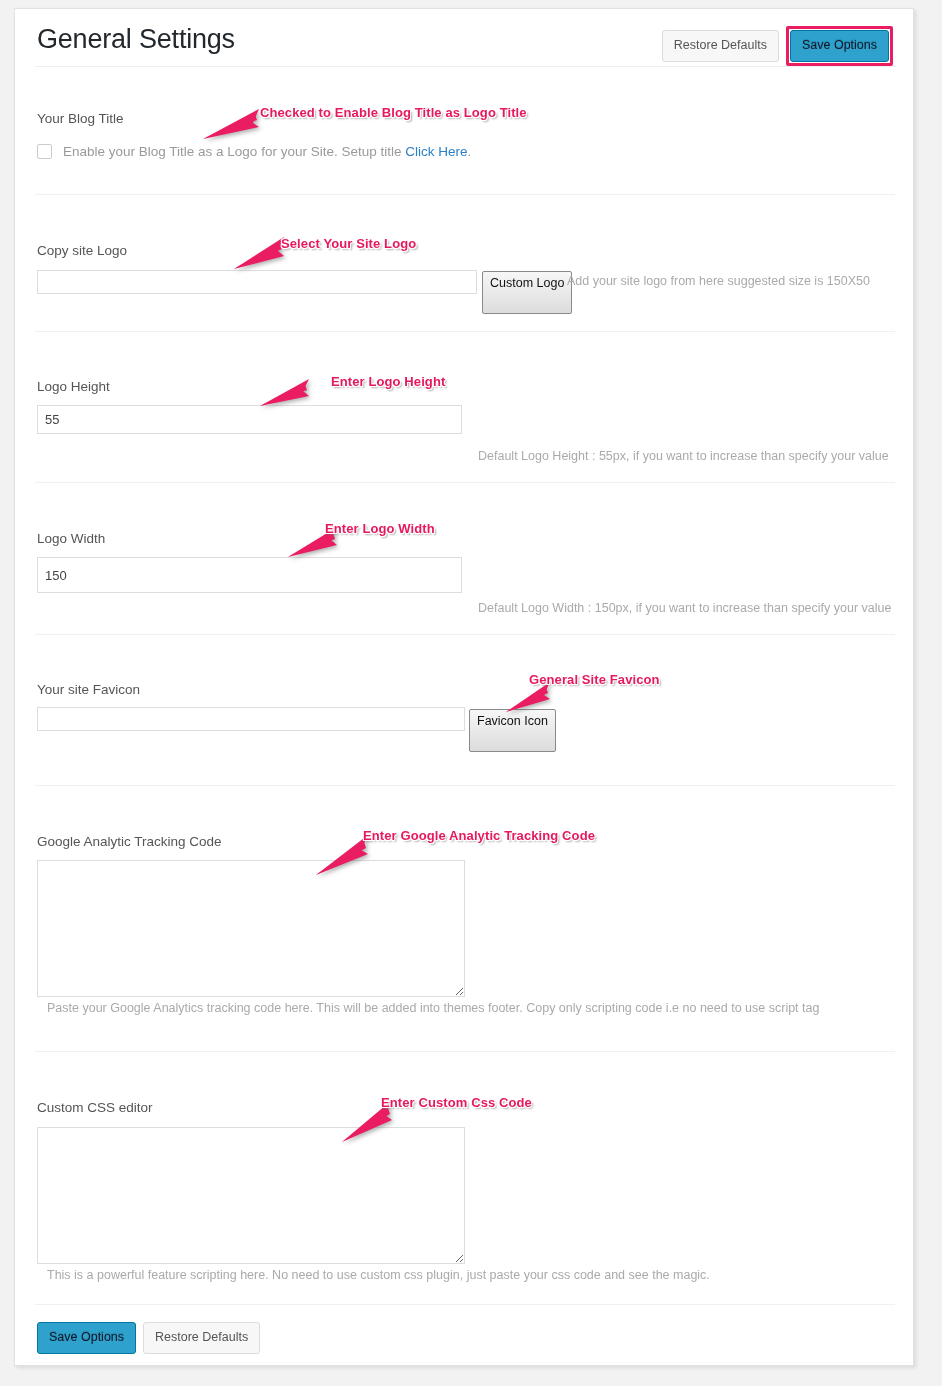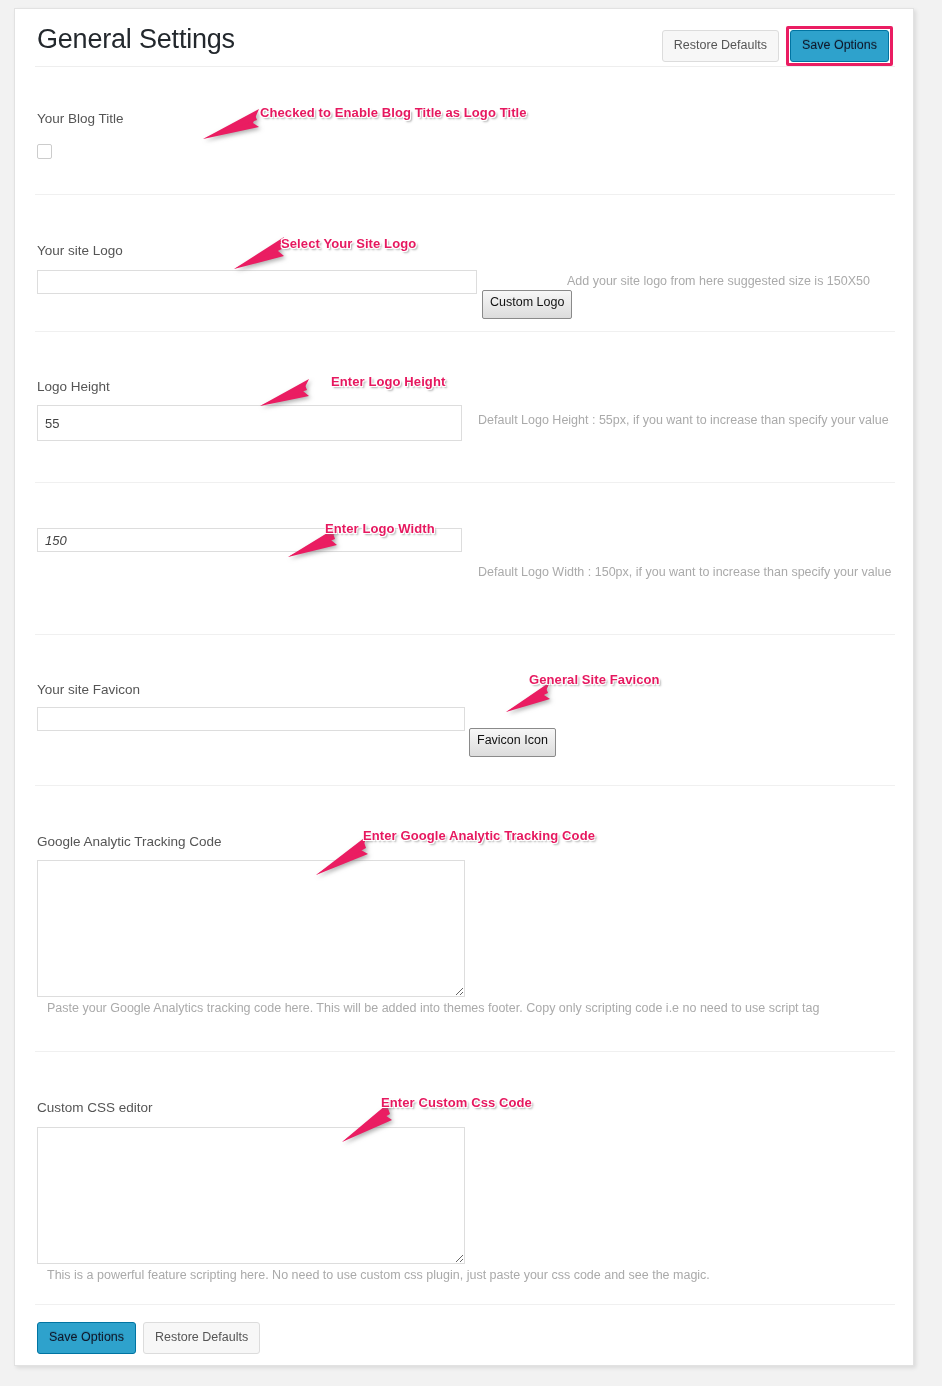--- a/index.html
+++ b/index.html
@@ -100,21 +100,21 @@
     width: 860px;
     height: 1px;
     background: #f0f0f0;
   }
   .help-text {
     position: absolute;
     font-size: 12.5px;
     color: #aaaaaa;
     white-space: nowrap;
   }
-  .help-text.wrap { white-space: normal; }
+  .help-text.wrap { white-space: normal; margin-top: 36px; }
 
   
   .txt {
     position: absolute;
     background: #ffffff;
     border: 1px solid #dddddd;
     font-family: "Liberation Sans", sans-serif;
     font-size: 13px;
     color: #444444;
     padding: 4px 7px;
@@ -145,24 +145,23 @@
     cursor: pointer;
   }
   .native-btn {
     position: absolute;
     font-family: "Liberation Sans", sans-serif;
     font-size: 12.5px;
     color: #111111;
     background: linear-gradient(#f7f7f7, #dcdcdc);
     border: 1px solid #8a8a8a;
     border-radius: 2px;
-    padding: 4px 7px 9px;
+    padding: 4px 7px 23px;
     cursor: pointer;
     white-space: nowrap;
-    margin-top: 19px;
   }
 
   
   .footer-rule {
     position: absolute;
     left: 20px; top: 1295px;
     width: 860px; height: 1px;
     background: #f0f0f0;
   }
   .footer-buttons {
@@ -211,35 +210,36 @@
           <button class="btn btn-secondary">Restore Defaults</button>
           <span class="hl-wrap">
             <button class="btn btn-primary">Save Options</button>
           </span>
         </div>
       </div>
       <div class="head-rule"></div>
 
       <div class="field-label" style="left:22px; top:102px;">Your Blog Title</div>
       <div class="chk" style="left:22px; top:135px;"></div>
+      <div class="chk-label" style="left:48px; top:135px;"><span>Enable your Blog Title as a Logo for your Site. Setup title </span><a>Click Here</a><span>.</span></div>
       <div class="divider" style="top:185px;"></div>
 
-      <div class="field-label" style="left:22px; top:234px;">Your site Logo</div>
+      <div class="field-label" style="left:22px; top:234px;">Copy site Logo</div>
       <input class="txt" type="text" style="left: 22px; top: 261px; width: 440px; height: 24px;" value="">
       <button class="native-btn" style="left:467px; top:262px;">Custom Logo</button>
       <div class="help-text" style="left:552px; top:265px;">Add your site logo from here suggested size is 150X50</div>
       <div class="divider" style="top:322px;"></div>
 
       <div class="field-label" style="left:22px; top:370px;">Logo Height</div>
-      <input class="txt" type="text" style="left: 22px; top: 396px; width: 425px; height: 36px;" value="55">
+      <input class="txt" type="text" style="left: 22px; top: 396px; width: 425px; height: 29px;" value="55">
       <div class="help-text wrap" style="left:463px; top:399px; width:420px; line-height:25px;">Default Logo Height : 55px, if you want to increase than specify your value</div>
       <div class="divider" style="top:473px;"></div>
 
       <div class="field-label" style="left:22px; top:522px;">Logo Width</div>
-      <input class="txt" type="text" style="left: 22px; top: 519px; width: 425px; height: 24px; font-style: italic;" value="150">
+      <input class="txt" type="text" style="left: 22px; top: 548px; width: 425px; height: 36px;" value="150">
       <div class="help-text wrap" style="left:463px; top:551px; width:420px; line-height:25px;">Default Logo Width : 150px, if you want to increase than specify your value</div>
       <div class="divider" style="top:625px;"></div>
 
       <div class="field-label" style="left:22px; top:673px;">Your site Favicon</div>
       <input class="txt" type="text" style="left: 22px; top: 698px; width: 428px; height: 24px;" value="">
       <button class="native-btn" style="left:454px; top:700px;">Favicon Icon</button>
       <div class="divider" style="top:776px;"></div>
 
       <div class="field-label" style="left:22px; top:825px;">Google Analytic Tracking Code</div>
       <textarea class="txt" style="left: 22px; top: 851px; width: 428px; height: 137px;"></textarea>

